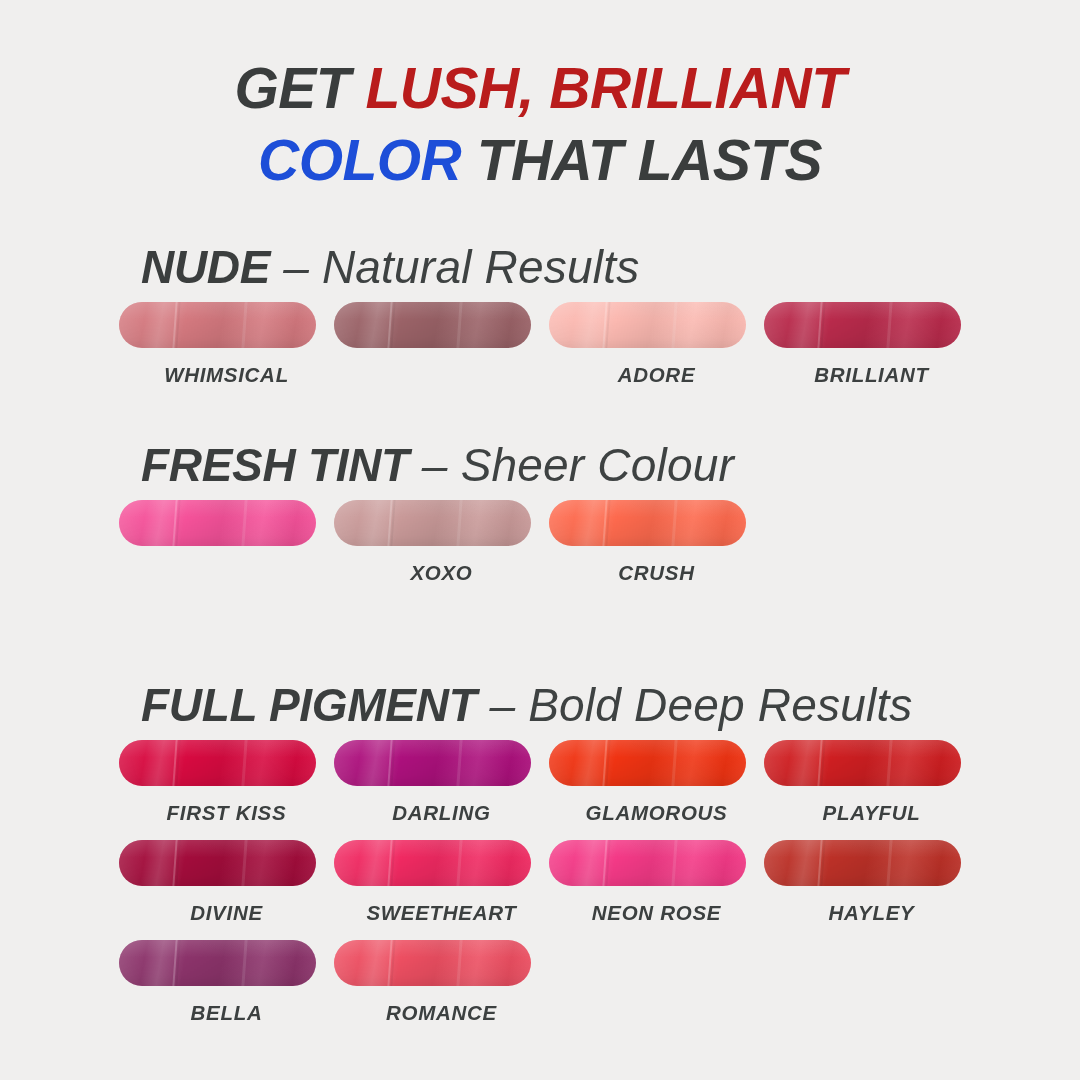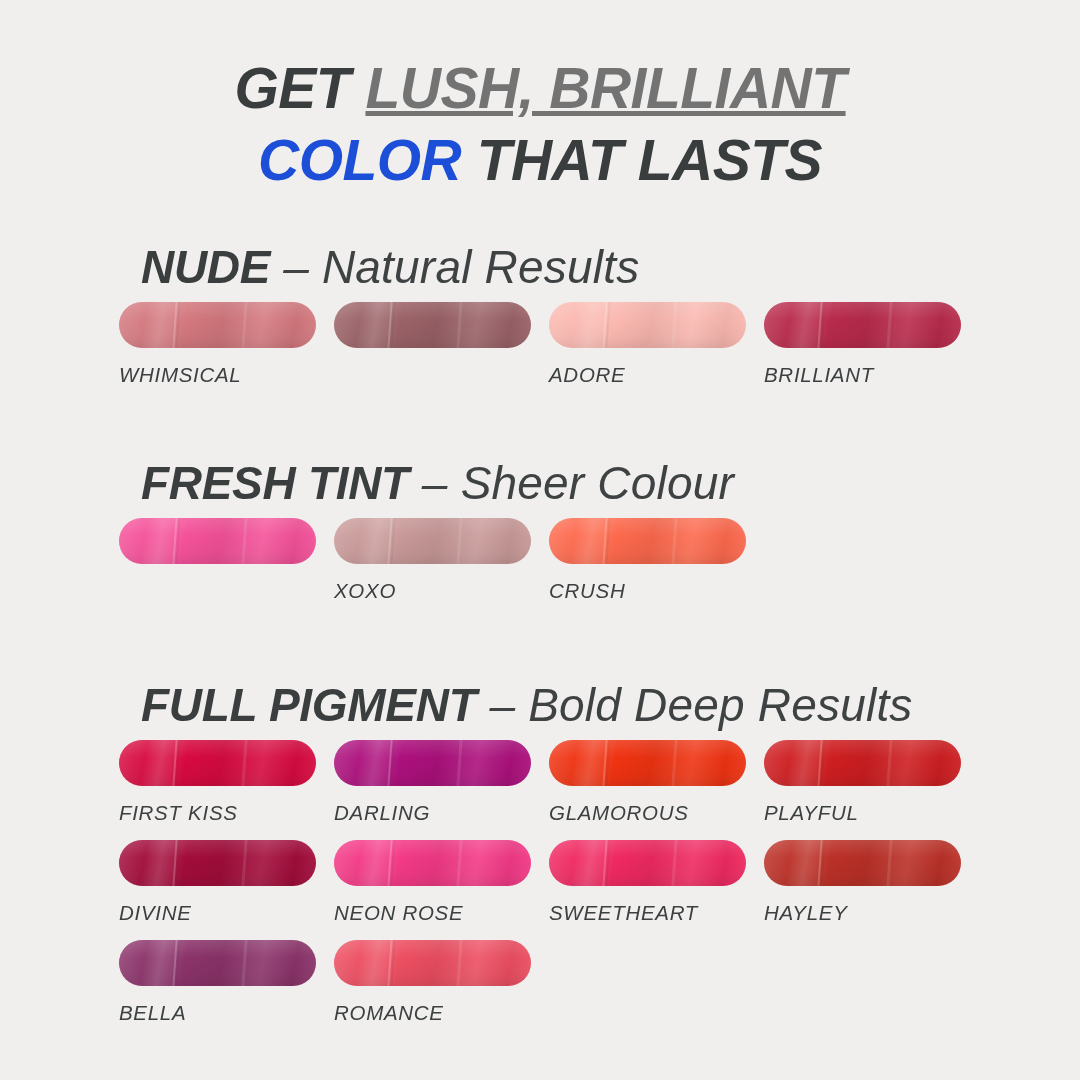--- a/index.html
+++ b/index.html
@@ -32,21 +32,21 @@
   }
   .headline .ln { display: block; }
   .headline .accent { color: #8d68f7; }
 
   
   .section {
     position: absolute;
     left: 119px;
   }
   #section-nude        { top: 244px; }
-  #section-fresh-tint  { top: 460px; }
+  #section-fresh-tint  { top: 442px; }
   #section-full-pigment{ top: 646px; margin-top: 36px; }
 
   .section-heading {
     font-style: italic;
     font-size: 46px;
     line-height: 46px;
     white-space: nowrap;
     margin: 0 0 12px 22px;
     color: #3b3e3e;
   }
@@ -111,32 +111,33 @@
     transform: rotate(4deg);
     pointer-events: none;
   }
   .swatch-chip .streak.a { left: 28%; }
   .swatch-chip .streak.b { left: 29.6%; background: rgba(0,0,0,0.05); }
   .swatch-chip .streak.c { left: 63%; width: 3px; background: rgba(255,255,255,0.11); }
 
   .swatch-label {
     margin-top: 15px;
     font-style: italic;
-    font-weight: 400;
+    font-weight: 700;
     font-size: 20.5px;
     letter-spacing: 0.7px;
     color: #3c4040;
     white-space: nowrap;
+    text-align: center;
   }
 </style>
 </head>
 <body style="background: rgb(240, 239, 238);">
 
 <div class="headline">
-  <span class="ln"><span>GET </span><span class="accent" style="color: #737373; text-decoration: underline;">LUSH, BRILLIANT</span></span>
+  <span class="ln"><span>GET </span><span class="accent" style="color: #b91c1c;">LUSH, BRILLIANT</span></span>
   <span class="ln"><span class="accent" style="color: #1d4ed8;">COLOR </span><span>THAT LASTS</span></span>
 </div>
 
 <div class="section" id="section-nude">
   <div class="section-heading">
     <span class="cat">NUDE</span><span class="desc"> – </span><span class="desc">Natural Results</span>
   </div>
   <div class="swatch-grid">
     <div class="swatch-cell">
       <div class="swatch-chip" style="background-color: rgb(212, 121, 127);">
@@ -242,36 +243,36 @@
     </div>
     <div class="swatch-cell">
       <div class="swatch-chip" style="background-color: rgb(163, 13, 60);">
           <span class="streak a"></span>
           <span class="streak b"></span>
           <span class="streak c"></span>
         </div>
       <div class="swatch-label">DIVINE</div>
     </div>
     <div class="swatch-cell">
+      <div class="swatch-chip" style="background-color: rgb(240, 42, 98);">
+          <span class="streak a"></span>
+          <span class="streak b"></span>
+          <span class="streak c"></span>
+        </div>
+      <div class="swatch-label">SWEETHEART</div>
+    </div>
+    <div class="swatch-cell">
       <div class="swatch-chip" style="background-color: rgb(244, 58, 135);">
           <span class="streak a"></span>
           <span class="streak b"></span>
           <span class="streak c"></span>
         </div>
       <div class="swatch-label">NEON ROSE</div>
     </div>
     <div class="swatch-cell">
-      <div class="swatch-chip" style="background-color: rgb(240, 42, 98);">
-          <span class="streak a"></span>
-          <span class="streak b"></span>
-          <span class="streak c"></span>
-        </div>
-      <div class="swatch-label">SWEETHEART</div>
-    </div>
-    <div class="swatch-cell">
       <div class="swatch-chip" style="background-color: rgb(188, 49, 40);">
           <span class="streak a"></span>
           <span class="streak b"></span>
           <span class="streak c"></span>
         </div>
       <div class="swatch-label">HAYLEY</div>
     </div>
     <div class="swatch-cell">
       <div class="swatch-chip" style="background-color: rgb(140, 52, 107);">
           <span class="streak a"></span>

